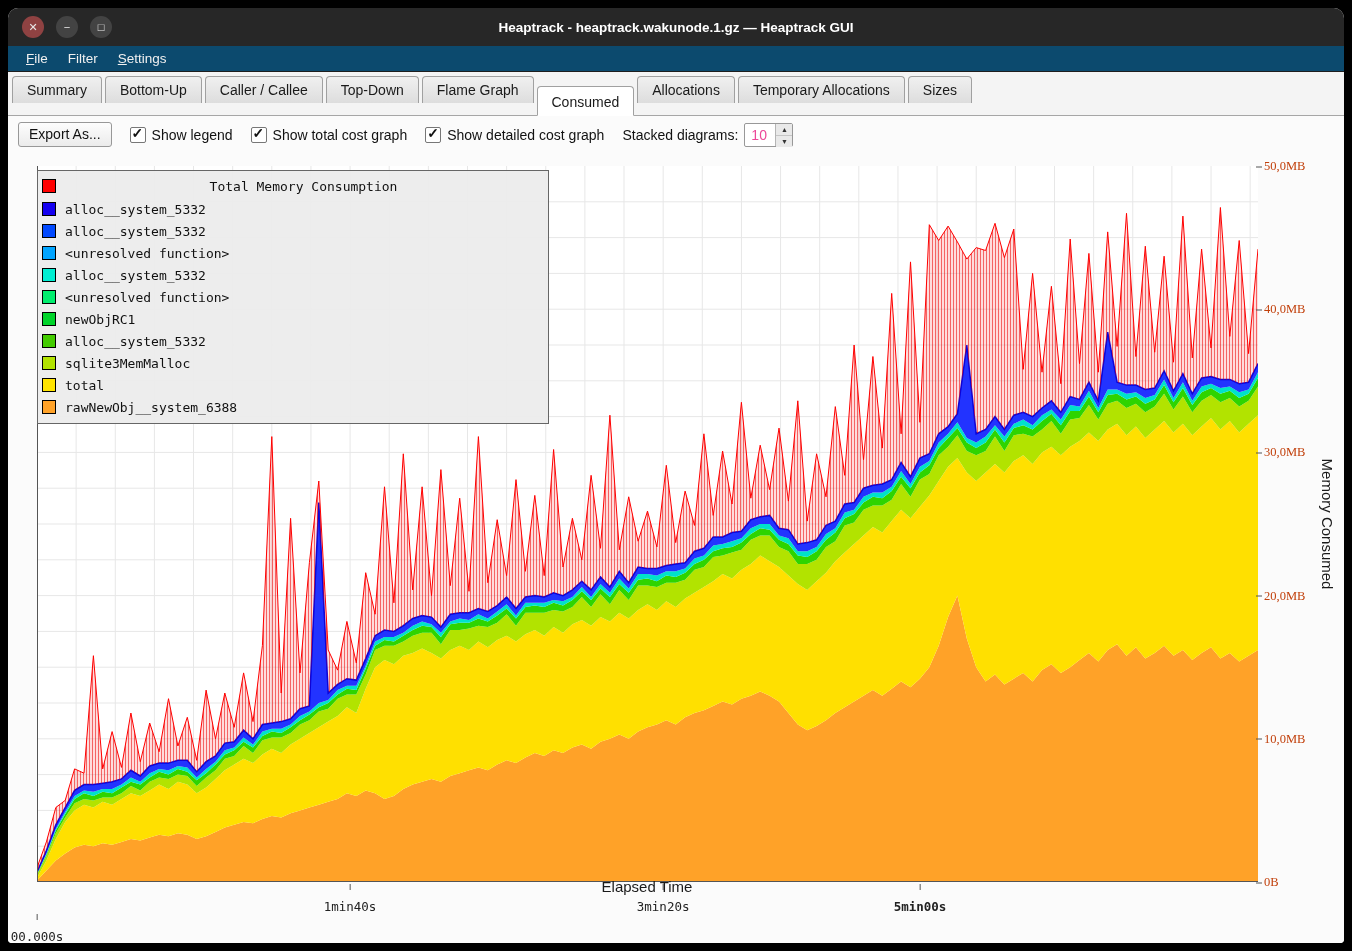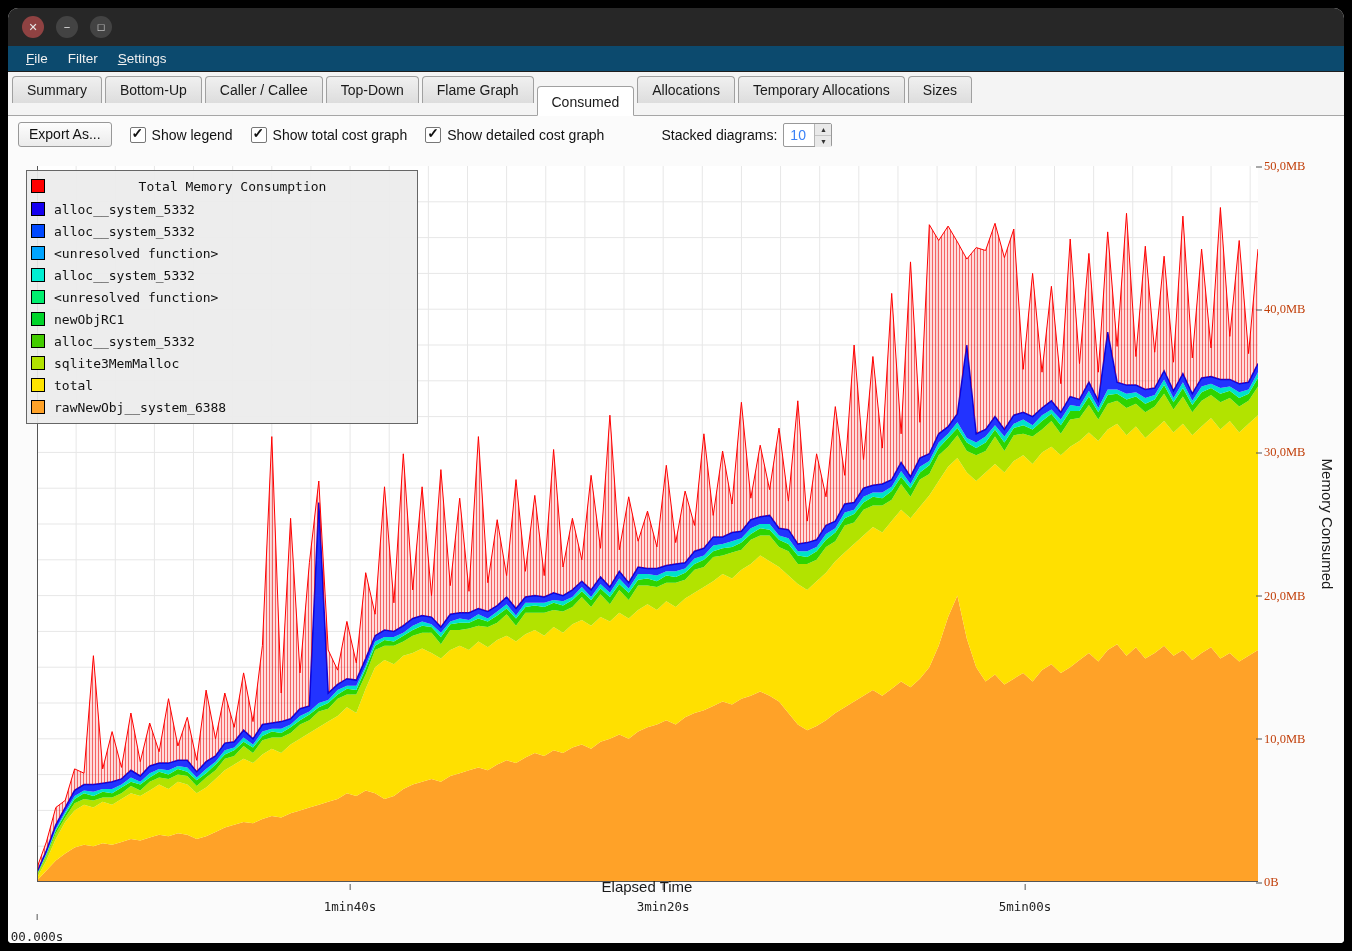--- a/index.html
+++ b/index.html
@@ -25,56 +25,57 @@
 
   
   .toolbar { display:flex; align-items:center; gap:18px; padding:6px 10px; flex:0 0 auto; background:#fbfbfb; }
   .btn { font-size:14px; color:#111; padding:3px 10px 4px 10px; border:1px solid #989898; border-radius:3px; background:linear-gradient(#fdfdfd,#ebebeb); }
   .cb-group { display:flex; align-items:center; gap:6px; }
   .cb-box { width:16px; height:16px; background:#fff; border:1px solid #777; border-radius:2px; position:relative; }
   .cb-mark { position:absolute; left:1px; top:-3px; font-size:14px; font-weight:bold; color:#111; visibility:hidden; }
   .cb-mark.checked { visibility:visible; }
   .cb-label { font-size:14px; color:#111; }
   .spin-row { display:flex; align-items:center; gap:6px; }
-  .spin-label { font-size:14px; color:#111;margin-left:39px; }
+  .spin-label { font-size:14px; color:#111; }
   .spinbox { display:flex; border:1px solid #989898; border-radius:2px; background:#fff; height:24px; }
-  .spin-value { width:30px; font-size:14px; color:#3b82f6; display:flex; align-items:center; padding-left:6px; }
+  .spin-value { width:30px; font-size:14px; color:#ec4899; display:flex; align-items:center; padding-left:6px; }
   .spin-btns { display:flex; flex-direction:column; width:17px; border-left:1px solid #b5b5b5; }
   .spin-btn { flex:1; font-size:7px; line-height:11px; text-align:center; color:#333; background:#e9e9e9; }
   .spin-btn:first-child { border-bottom:1px solid #c5c5c5; }
 
   
   .chart-area { position:relative; flex:1; background:#fbfbfb; overflow:hidden; }
   .plot { position:absolute; left:29px; top:13px; width:1221px; height:716px; background:#ffffff; }
   .x-tick { position:absolute; top:746px; transform:translateX(-50%); font-family:"DejaVu Sans Mono", monospace; font-size:12.5px; color:#222; }
   .x-tick::before { content:""; position:absolute; left:50%; top:-15px; width:1px; height:6px; background:#555; }
   .y-tick { position:absolute; left:1256px; transform:translateY(-50%); font-family:Liberation Serif, serif; font-size:12.5px; color:#c2410c; }
   .y-tick::before { content:""; position:absolute; left:-8px; top:50%; width:6px; height:1px; background:#555; }
   .x-axis-title { position:absolute; left:639px; top:725px; transform:translateX(-50%); font-size:15px; color:#1a1a1a; }
   .y-axis-title { position:absolute; right:8px; top:371px; transform:translateY(-50%); writing-mode:vertical-rl; font-size:15px; color:#1a1a1a; }
 
   
-  .legend { position:absolute; left:18px; top:17px; width:392px; background:rgba(236,236,236,0.93); border:1px solid #666; padding:3px 6px 5px 4px; }
+  .legend { position:absolute; left:29px; top:17px; width:512px; background:rgba(236,236,236,0.93); border:1px solid #666; padding:3px 6px 5px 4px; }
   .legend-title-row { display:flex; align-items:center; height:24px; }
   .legend-title { flex:1; text-align:center; font-family:"DejaVu Sans Mono", monospace; font-size:13px; color:#111; }
   .legend-item { display:flex; align-items:center; height:22px; }
   .swatch { width:14px; height:14px; border:1px solid #000; margin-right:9px; flex:0 0 auto; }
   .legend-label { font-family:"DejaVu Sans Mono", monospace; font-size:13px; color:#111; }
 </style>
 </head>
 <body>
 
 <div class="window">
 
   <div class="titlebar">
     <div class="win-btns">
       <div class="win-btn close"><span>✕</span></div>
       <div class="win-btn"><span>−</span></div>
       <div class="win-btn"><span>□</span></div>
     </div>
+    <div class="win-title">Heaptrack - heaptrack.wakunode.1.gz — Heaptrack GUI</div>
   </div>
 
   <div class="menubar">
 
       <div class="menu-item">
         <span><span class="mn">F</span><span>ile</span></span>
       </div>
 
       <div class="menu-item">
         <span><span class="mn"></span><span>Filter</span></span>
@@ -275,21 +276,21 @@
           </div>
 
       </div>
     </div>
 
     <div class="x-axis-title">Elapsed Time</div>
     <div class="y-axis-title">Memory Consumed</div>
   <div class="x-tick" style="left: 29px; margin-top: 30px;">00.000s</div>
       <div class="x-tick" style="left: 342.077px;">1min40s</div>
       <div class="x-tick" style="left: 655.154px;">3min20s</div>
-      <div class="x-tick" style="left: 1017px;">5min00s</div>
+      <div class="x-tick" style="left: 912px; font-weight: bold;">5min00s</div>
       <div class="y-tick" style="top: 729px;">0B</div>
       <div class="y-tick" style="top: 585.8px;">10,0MB</div>
       <div class="y-tick" style="top: 442.6px;">20,0MB</div>
       <div class="y-tick" style="top: 299.4px;">30,0MB</div>
       <div class="y-tick" style="top: 156.2px;">40,0MB</div>
       <div class="y-tick" style="top: 13px;">50,0MB</div>
     </div>
 
 </div>
 

